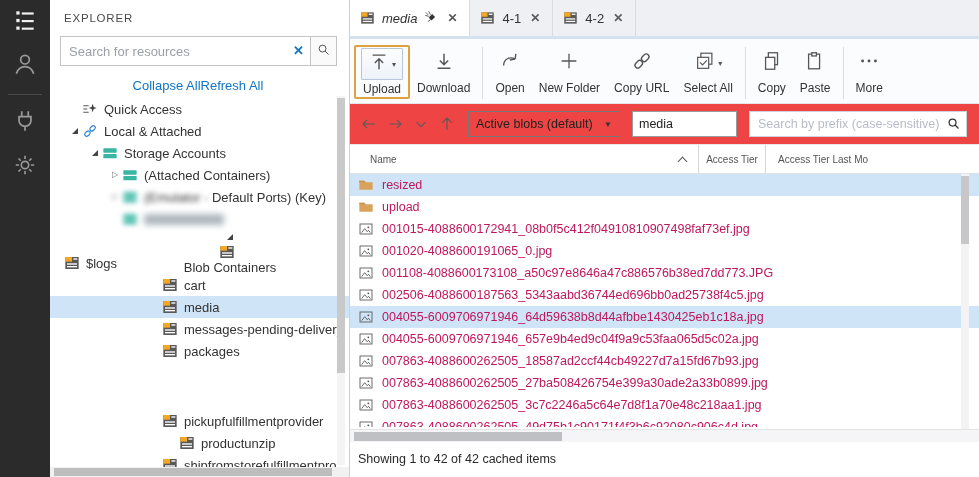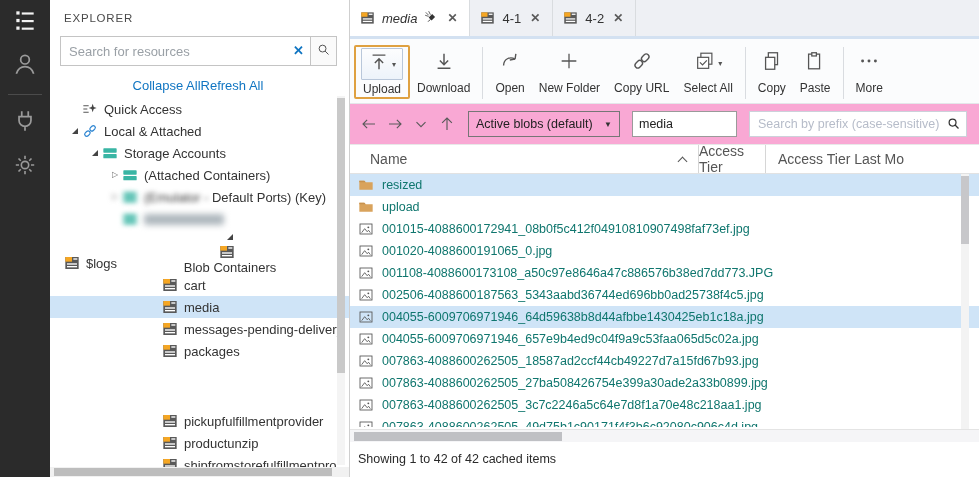--- a/index.html
+++ b/index.html
@@ -55,42 +55,42 @@
   .toolbar { height:65px; background:#fbfcfd; border-bottom:1px solid #e4e7ea; display:flex; align-items:flex-start; padding:6px 0 0 4px; }
   .tbtn { display:flex; flex-direction:column; align-items:center; padding:2px 7px; cursor:pointer; }
   .tbtn-icon { height:32px; display:flex; align-items:center; justify-content:center; color:#555; gap:2px; }
   .tbtn-icon svg { width:22px; height:22px; }
   .tbtn-label { font-size:12px; color:#333; margin-top:2px; white-space:nowrap; }
   .caret { font-size:8px; color:#555; align-self:center; }
   .tbtn.hl { border:2px solid #dfa141; border-radius:2px; padding:1px 5px; }
   .tbtn.hl .tbtn-icon { border:1px solid #b9c7da; background:linear-gradient(#fdfdfe,#edf3fa); padding:2px 6px; border-radius:1px; }
   .tsep { width:1px; background:#d9dce0; height:52px; margin:2px 5px 0 5px; flex:0 0 1px; }
 
-  .navrow { height:40px; display:flex; align-items:center; padding:0 12px 0 8px; gap:4px; background:#f9a8d4; }
+  .navrow { height:40px; display:flex; align-items:center; padding:0 12px 0 8px; gap:4px; background:#ef4444; }
   .nav-ic { width:22px; height:22px; display:flex; align-items:center; justify-content:center; color:#5a5a5a; cursor:pointer; }
   .nav-ic svg { width:18px; height:18px; }
   .blob-select { width:152px; height:26px; border:1px solid #767676; display:flex; align-items:center; justify-content:space-between; padding:0 7px; font-size:12.5px; color:#222; margin-left:6px; cursor:pointer; }
   .blob-select .dd { font-size:8px; color:#333; }
   .path-input { width:105px; height:26px; border:1px solid #9a9a9a; font-size:12.5px; padding:0 6px; margin-left:8px; font-family:inherit; color:#222; outline:none; }
   .prefix-box { position:relative; flex:1; margin-left:8px; }
   .prefix-box input { width:100%; height:26px; border:1px solid #ccd1da; font-size:12.5px; padding:0 26px 0 8px; font-family:inherit; outline:none; color:#333; }
   .prefix-box input::placeholder { color:#b6bcc9; }
   .prefix-mag { position:absolute; right:6px; top:5px; color:#333; }
   .prefix-mag svg { width:15px; height:15px; }
 
-  .thead { height:30px; display:flex; border-top:1px solid #e8e8e8; border-bottom:1px solid #e2e2e2; font-size:14px; color:#555; align-items:center; }
+  .thead { height:30px; display:flex; border-top:1px solid #e8e8e8; border-bottom:1px solid #e2e2e2; font-size:10px; color:#555; align-items:center; }
   .th { height:100%; display:flex; align-items:center; position:relative; }
   .th + .th { border-left:1px solid #d6d6d6; }
   .th-name { width:348px; padding-left:20px; }
   .th-tier { width:67px; justify-content:center; }
   .th-last { flex:1; padding-left:12px; overflow:hidden; white-space:nowrap; }
   .sortchev { position:absolute; right:12px; top:13px; width:7px; height:7px; border-left:1.5px solid #555; border-top:1.5px solid #555; transform:rotate(45deg); }
 
   .rows { position:relative; }
-  .frow { height:22px; display:flex; align-items:center; padding-left:8px; font-size:12.5px; color:#0f766e; white-space:nowrap; cursor:pointer; }
+  .frow { height:22px; display:flex; align-items:center; padding-left:8px; font-size:12.5px; color:#be185d; white-space:nowrap; cursor:pointer; }
   .frow.hl { background:#cfe4f7; }
   .ficon { width:16px; height:16px; flex:0 0 16px; margin-right:8px; display:inline-flex; }
   .ficon svg { width:16px; height:16px; }
   .partial-row { height:11px; overflow:hidden; }
 
   .main-vscroll { position:absolute; left:611px; top:174px; width:8px; height:255px; background:#f3f3f3; }
   .main-vscroll .thumb { position:absolute; top:2px; left:0; width:8px; height:68px; background:#c7c7ca; }
   .main-hscroll { position:absolute; left:0; right:0; top:429px; height:13px; background:#f5f5f7; border-top:1px solid #e4e4e4; }
   .main-hscroll .thumb { position:absolute; left:4px; top:2px; height:9px; width:208px; background:#bfc0c4; }
   .statusbar { position:absolute; left:0; right:0; top:442px; bottom:0; background:#fff; font-size:12.5px; color:#2a2a2a; padding:10px 0 0 8px; }
@@ -305,21 +305,21 @@
           <svg viewBox="0 0 24 24">
             <rect x="2" y="3" width="20" height="18" fill="#595959"></rect>
             <rect x="2" y="3" width="10" height="7" fill="#f5a623"></rect>
             <rect x="14" y="5" width="6" height="2" fill="#fff"></rect>
             <rect x="4.5" y="12.5" width="15" height="2" fill="#fff"></rect>
             <rect x="4.5" y="16.5" width="15" height="2" fill="#fff"></rect>
           </svg>
         </span>
         <span class="tlabel">pickupfulfillmentprovider</span>
       </div>
-      <div class="tree-row" style="padding-left: 98px;">
+      <div class="tree-row" style="padding-left: 98px; margin-left: 17px;">
         <span class="exp-slot"></span>
         <span class="ticon">
           <svg viewBox="0 0 24 24">
             <rect x="2" y="3" width="20" height="18" fill="#595959"></rect>
             <rect x="2" y="3" width="10" height="7" fill="#f5a623"></rect>
             <rect x="14" y="5" width="6" height="2" fill="#fff"></rect>
             <rect x="4.5" y="12.5" width="15" height="2" fill="#fff"></rect>
             <rect x="4.5" y="16.5" width="15" height="2" fill="#fff"></rect>
           </svg>
         </span>

